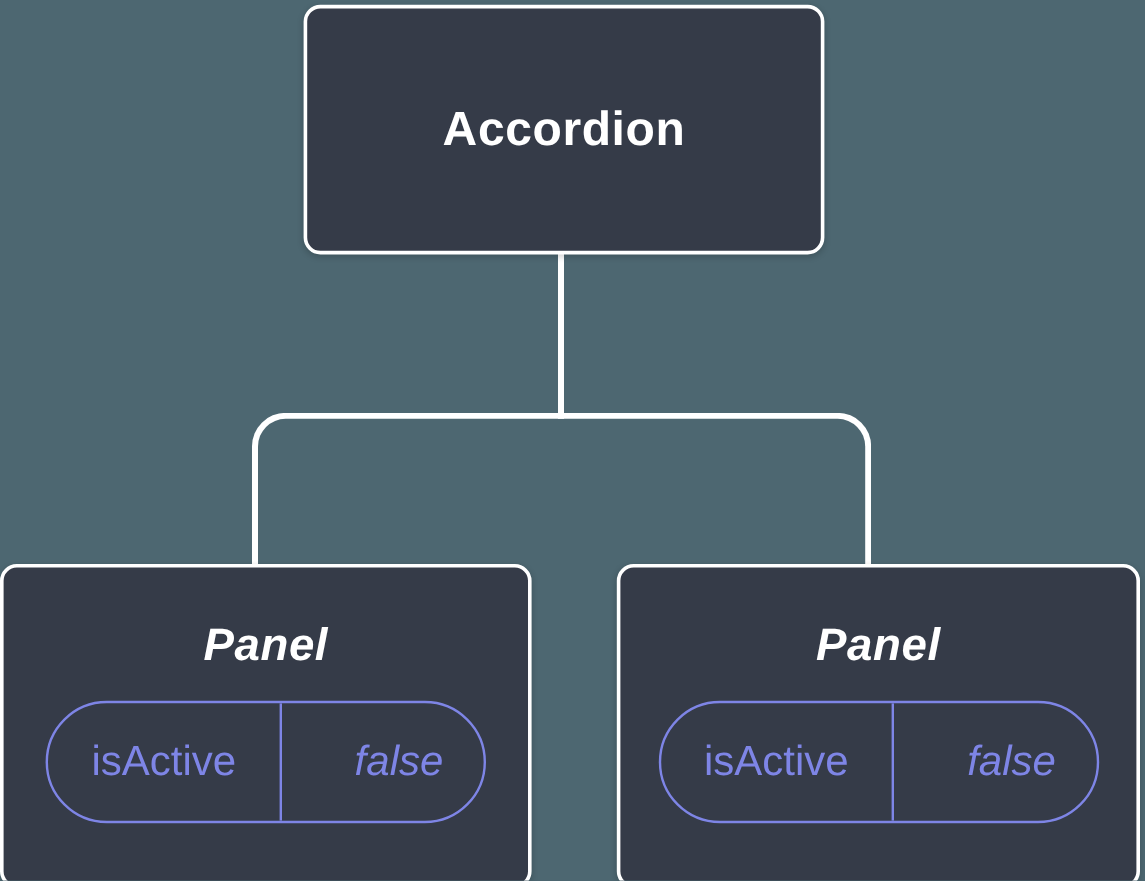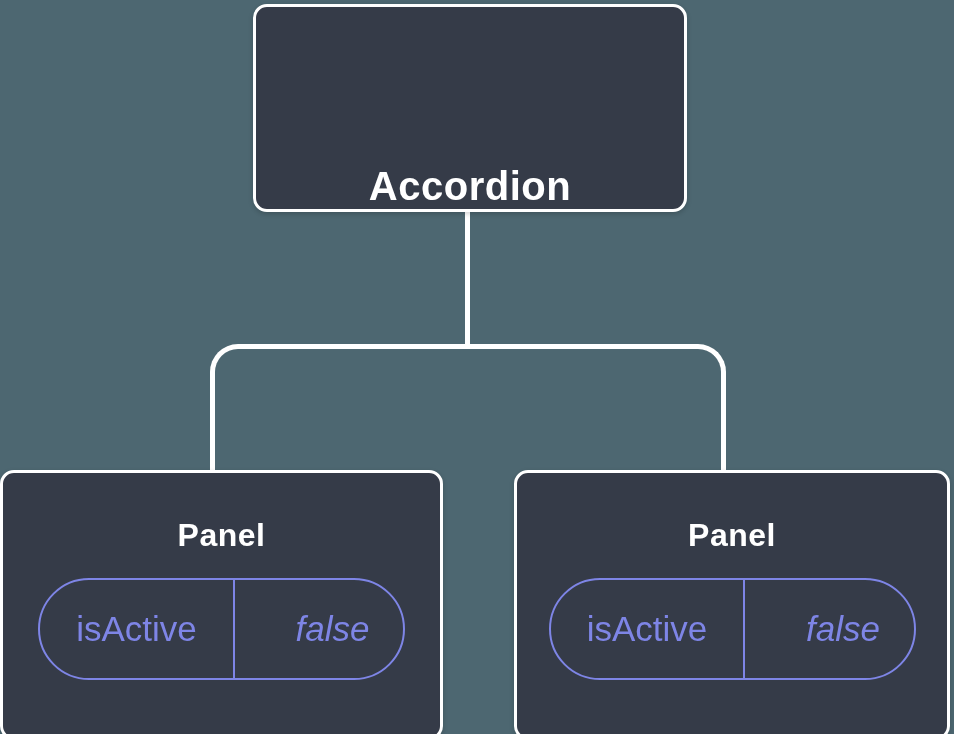--- a/index.html
+++ b/index.html
@@ -53,45 +53,46 @@
     border: 3px solid var(--card-border);
     border-radius: 14px;
     box-shadow: 0 2px 5px rgba(0,0,0,0.18);
   }
   .node-root {
     left: 253px;
     top: 4px;
     width: 434px;
     height: 208px;
     display: flex;
-    align-items: flex-end;
+    align-items: center;
     justify-content: center;
   }
   .node-root .node-title {
     font-size: 40px;
     font-weight: 600;
     letter-spacing: 0.5px;
     color: var(--title-text);
   }
   .node-panel {
     top: 470px;
     width: 443px;
     height: 270px; 
     display: flex;
     flex-direction: column;
     align-items: center;
     padding-top: 44px;
   }
   .node-panel-left  { left: 0px; }
   .node-panel-right { left: 514px; width: 436px; }
   .node-panel .node-title {
-    font-size: 32px;
+    font-size: 38px;
     font-weight: 600;
     letter-spacing: 0.5px;
     color: var(--title-text);
+    font-style: italic;
   }
 
   
   .state-pill {
     margin-top: 24px;
     width: 367px;
     height: 102px;
     border: 2.5px solid var(--state-accent);
     border-radius: 60px;
     display: flex;

